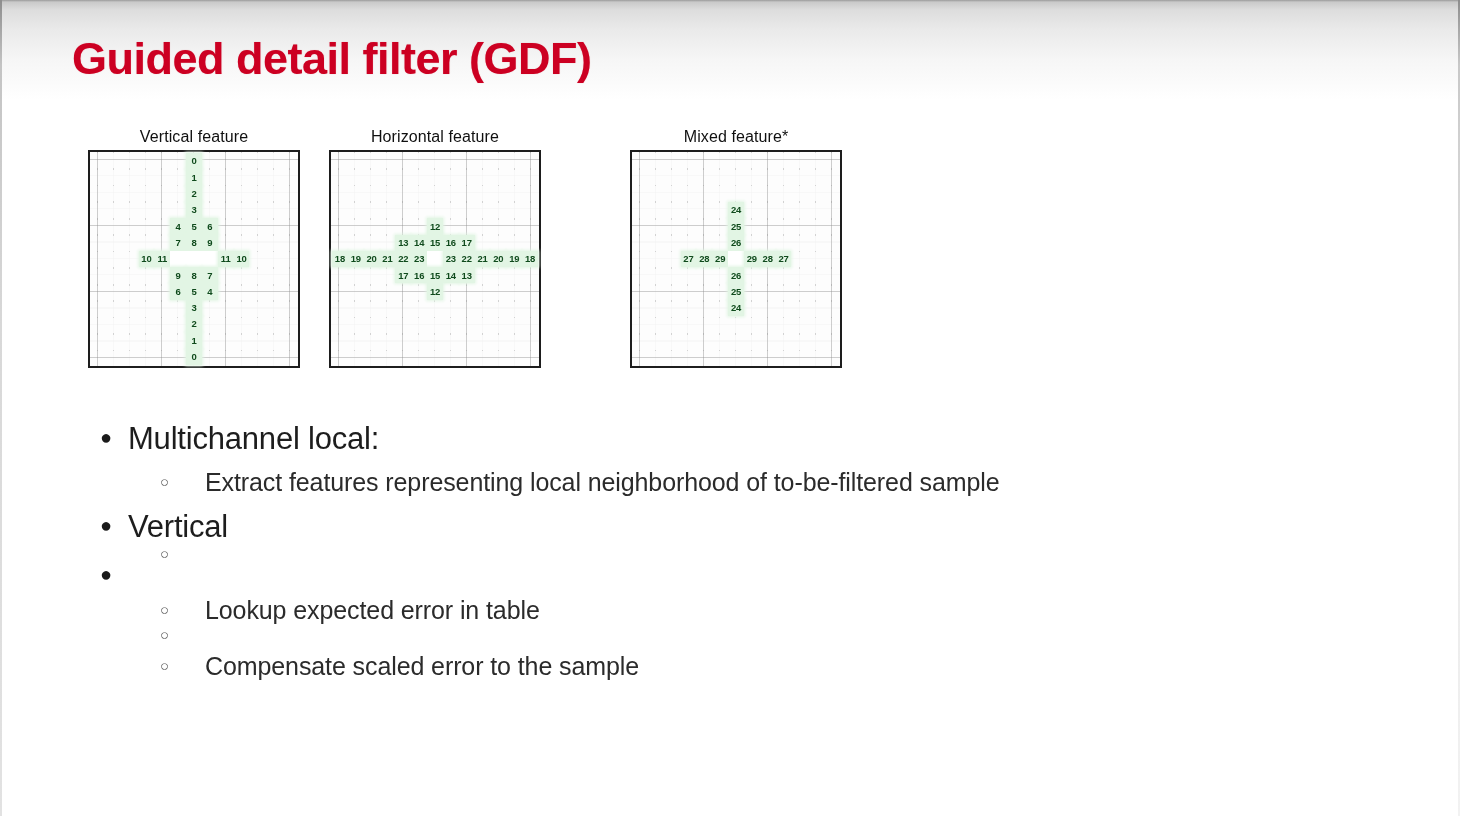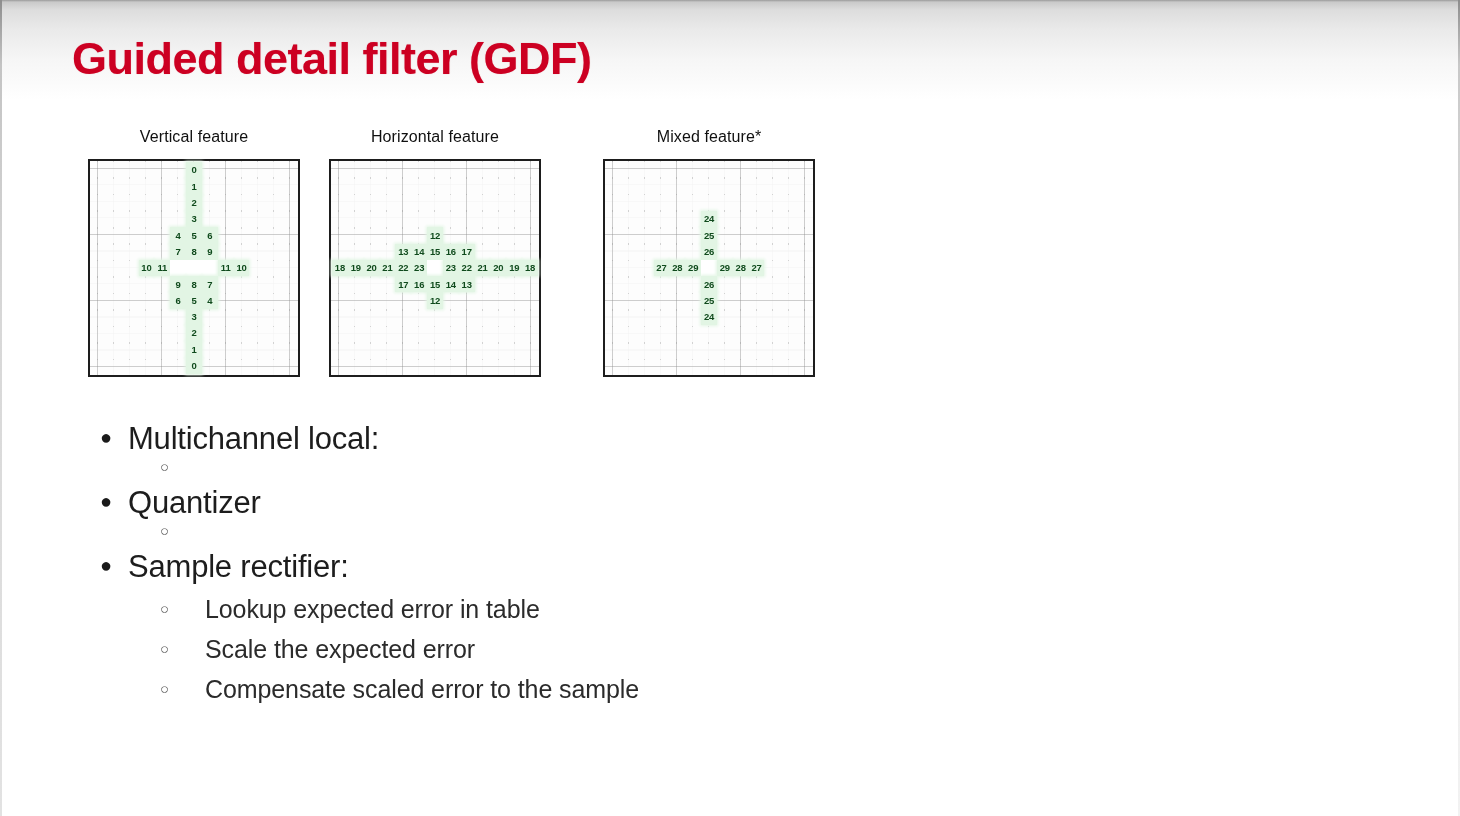--- a/index.html
+++ b/index.html
@@ -55,28 +55,28 @@
     text-shadow: 0 0 1px rgba(204,0,34,0.35);
   }
 
   
   .figure {
     position: absolute;
     top: 128px;
   }
   #fig-vertical   { left: 88px;  }
   #fig-horizontal { left: 329px; }
-  #fig-mixed      { left: 603px; }
+  #fig-mixed      { left: 630px; }
 
   .fig-caption {
     font-size: 16px;
     color: #101010;
     text-align: center;
     width: 212px;
-    margin-bottom: 13px;
+    margin-bottom: 4px;
     white-space: nowrap;
     letter-spacing: 0.1px;
   }
 
   .grid-box {
     position: relative;
     width: 212px;
     height: 218px;
     border: 2.5px solid #1d1d1d;
     background: #fdfdfd;
@@ -739,43 +739,42 @@
   </div>
 
   <div id="bullets">
       <div class="grp">
         <div class="b1">
           <span class="dot">●</span>
           <span class="txt">Multichannel local:</span>
         </div>
         <div class="b2">
           <span class="dot">○</span>
+          <span class="txt">Extract features representing local neighborhood of to-be-filtered sample</span>
         </div>
       </div>
       <div class="grp">
         <div class="b1">
           <span class="dot">●</span>
-          <span class="txt">Quantizer</span>
+          <span class="txt">Vertical</span>
         </div>
         <div class="b2">
           <span class="dot">○</span>
         </div>
       </div>
       <div class="grp">
         <div class="b1">
           <span class="dot">●</span>
-          <span class="txt">Sample rectifier:</span>
         </div>
         <div class="b2">
           <span class="dot">○</span>
           <span class="txt">Lookup expected error in table</span>
         </div>
         <div class="b2">
           <span class="dot">○</span>
-          <span class="txt">Scale the expected error</span>
         </div>
         <div class="b2">
           <span class="dot">○</span>
           <span class="txt">Compensate scaled error to the sample</span>
         </div>
       </div>
     </div>
 </div>
 
 </body></html>

